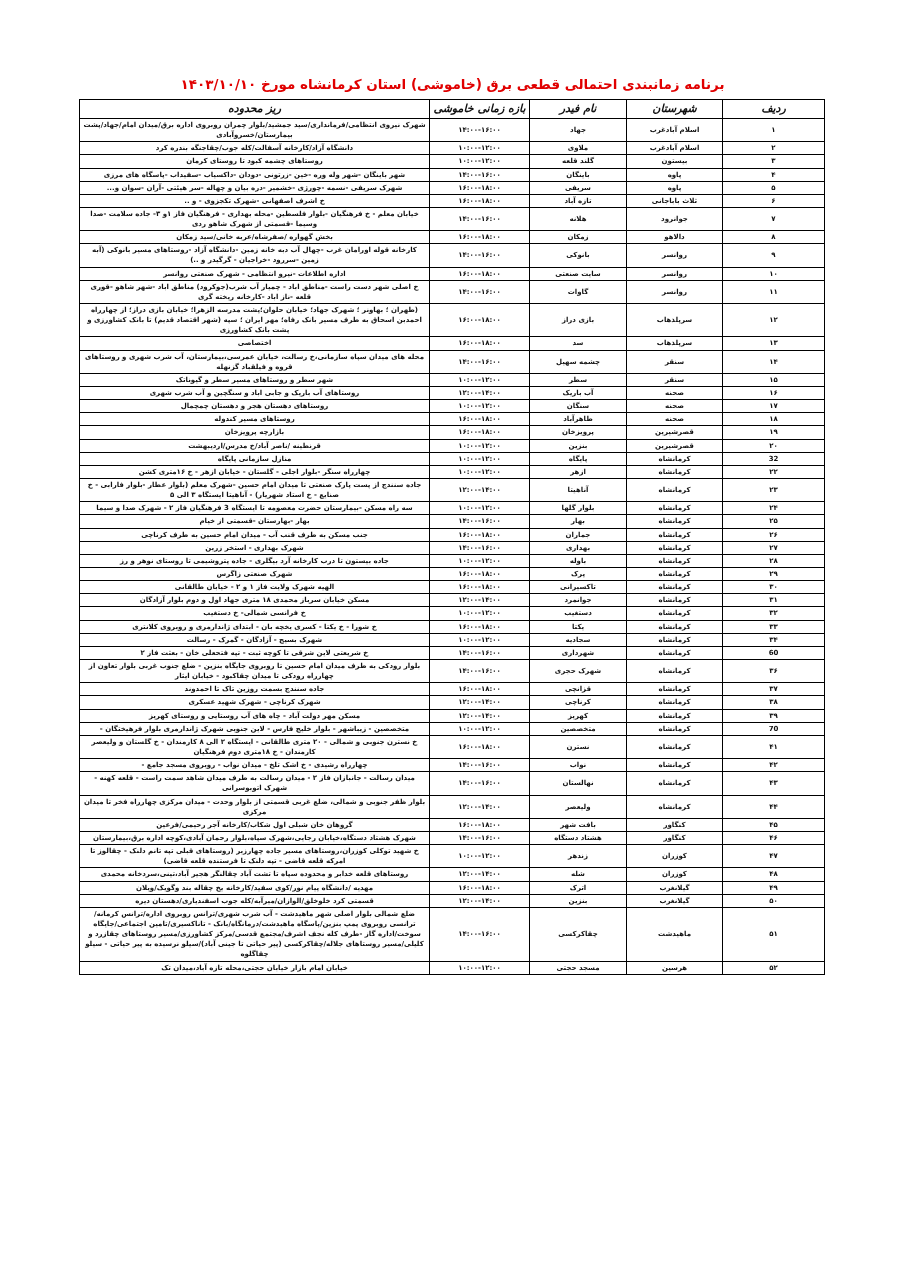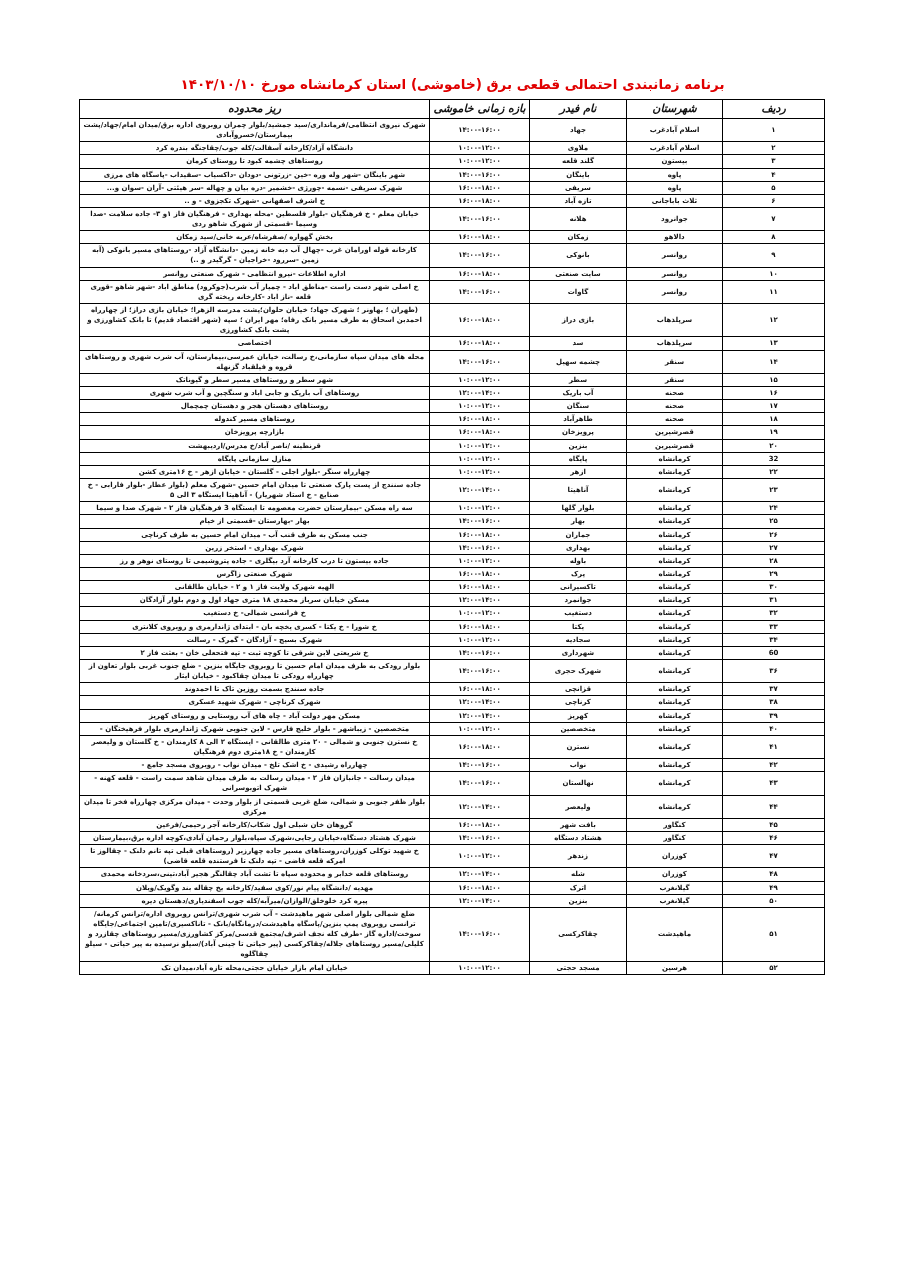--- a/index.html
+++ b/index.html
@@ -349,21 +349,21 @@
           <td class="area">شهرک کرناچی - شهرک شهید عسکری</td>
         </tr>
         <tr>
           <td>۳۹</td>
           <td>کرمانشاه</td>
           <td>کهریز</td>
           <td class="time">۱۲:۰۰-۱۴:۰۰</td>
           <td class="area">مسکن مهر دولت آباد - چاه های آب روستایی و روستای کهریز</td>
         </tr>
         <tr>
-          <td>۴۰</td>
+          <td>70</td>
           <td>کرمانشاه</td>
           <td>متخصصین</td>
           <td class="time">۱۰:۰۰-۱۲:۰۰</td>
           <td class="area">متخصصین - زیباشهر - بلوار خلیج فارس - لاین جنوبی شهرک ژاندارمری بلوار فرهیختگان -</td>
         </tr>
         <tr>
           <td>۴۱</td>
           <td>کرمانشاه</td>
           <td>نسترن</td>
           <td class="time">۱۶:۰۰-۱۸:۰۰</td>
@@ -423,21 +423,21 @@
           <td>گیلانغرب</td>
           <td>اترک</td>
           <td class="time">۱۶:۰۰-۱۸:۰۰</td>
           <td class="area">مهدیه /دانشگاه پیام نور/کوی سفید/کارخانه یخ چقاله بند وگویک/ویلان</td>
         </tr>
         <tr>
           <td>۵۰</td>
           <td>گیلانغرب</td>
           <td>بنزین</td>
           <td class="time">۱۲:۰۰-۱۴:۰۰</td>
-          <td class="area">پیره کرد خلوخلق/الوازان/میرآبه/کله جوب اسفندیاری/دهستان دیره</td>
+          <td class="area">قسمتی کرد خلوخلق/الوازان/میرآبه/کله جوب اسفندیاری/دهستان دیره</td>
         </tr>
         <tr>
           <td>۵۱</td>
           <td>ماهیدشت</td>
           <td>چقاکرکسی</td>
           <td class="time">۱۴:۰۰-۱۶:۰۰</td>
           <td class="area">ضلع شمالی بلوار اصلی شهر ماهیدشت - آب شرب شهری/ترانس روبروی اداره/ترانس کرمانه/ترانسی روبروی پمپ بنزین/پاسگاه ماهیدشت/درمانگاه/بانک - تاناکسیری/تامین اجتماعی/جایگاه سوخت/اداره گاز -طرف کله نجف اشرف/مجتمع قدسی/مرکز کشاورزی/مسیر روستاهای چقازرد و کلیلی/مسیر روستاهای جلاله/چقاکرکسی (پیر حیاتی تا جینی آباد)/سیلو نرسیده به پیر حیاتی - سیلو چقاگلوه</td>
         </tr>
         <tr>
           <td>۵۲</td>

